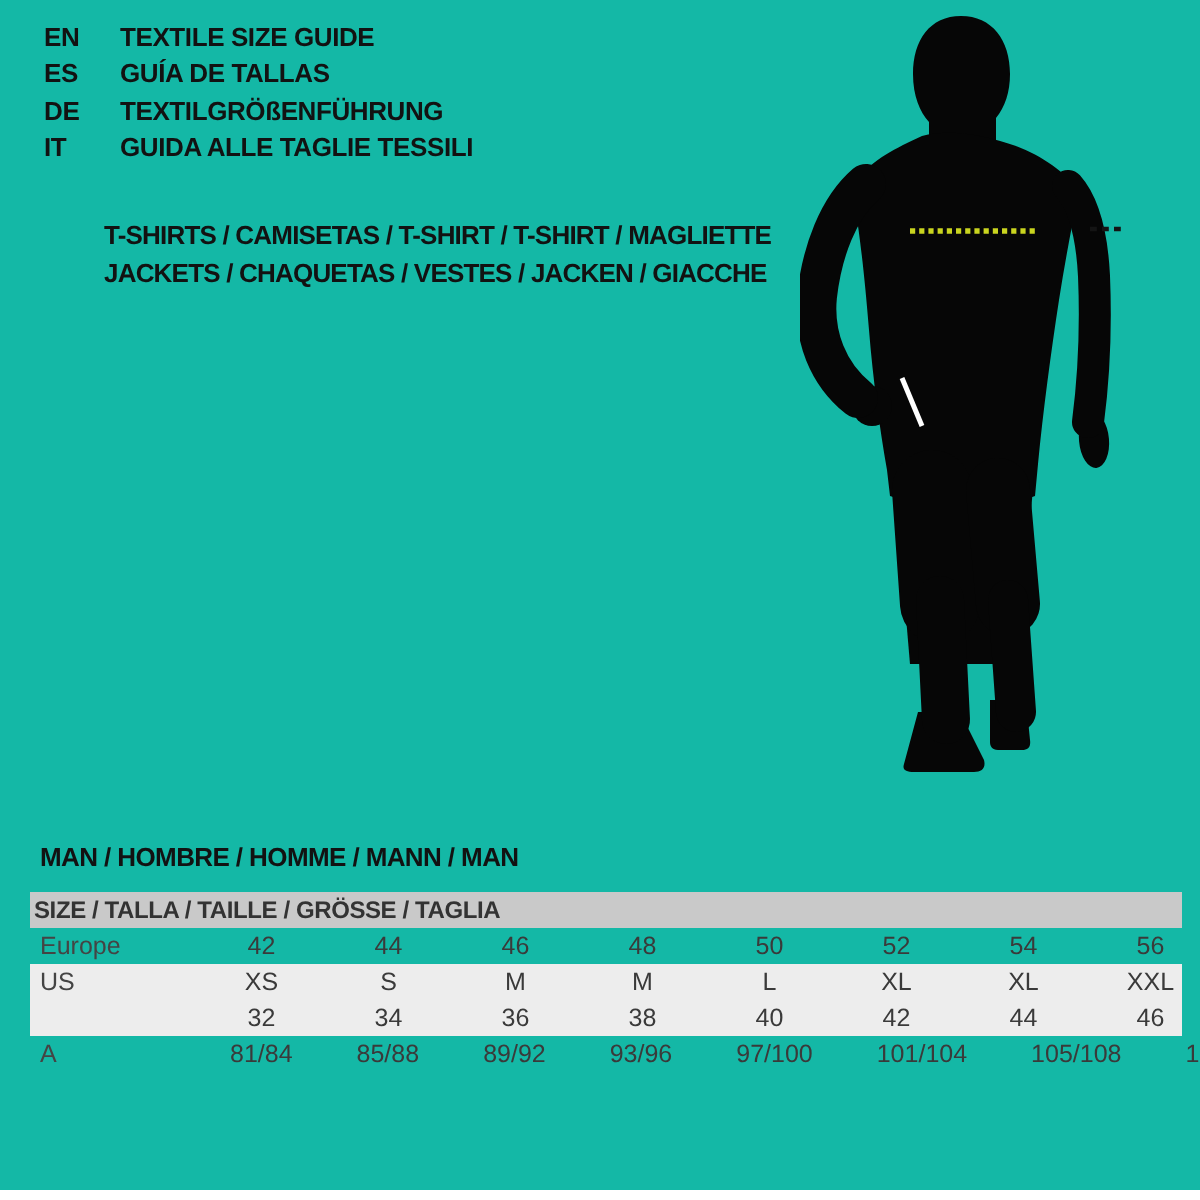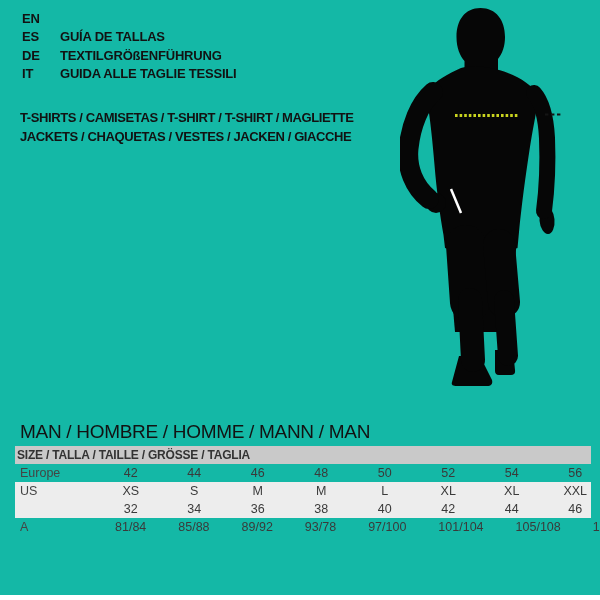--- a/index.html
+++ b/index.html
@@ -9,27 +9,27 @@
   
   .lang-list{position:absolute;left:22px;top:10px;}
   .lang-row{display:flex;line-height:18.4px;font-size:13px;font-weight:bold;
             letter-spacing:-0.2px;color:#121212;}
   .lang-code{width:38px;}
   .lang-label{white-space:nowrap;}
 
   
   .categories{position:absolute;left:20px;top:109px;}
   .cat-line{font-size:13px;font-weight:bold;line-height:18.6px;letter-spacing:-0.4px;
-            white-space:nowrap;color:#121212;}
+            white-space:nowrap;color:#121212;margin-left:32px;}
 
   
   .figure-wrap{position:absolute;left:400px;top:0;width:200px;height:400px;}
 
   
-  .section-title{position:absolute;left:20px;top:421px;font-size:19px;font-weight:normal;
+  .section-title{position:absolute;left:20px;top:421px;font-size:13px;font-weight:bold;
                  letter-spacing:-0.3px;color:#121212;}
 
   
   .size-table{position:absolute;left:15px;top:446px;width:576px;font-size:12.5px;}
   .thead-row{background:#c9c9c9;height:18px;line-height:18px;padding-left:2px;
              font-weight:bold;font-size:12px;letter-spacing:-0.2px;color:#333;}
   .trow{display:grid;grid-template-columns:68px repeat(8,1fr);height:18px;line-height:18px;
         color:#3a3a3a;gap:32px;}
   .trow.shade{background:#ededed;}
   .tlabel{text-align:left;padding-left:5px;color:#444;}
@@ -40,20 +40,21 @@
             letter-spacing:-0.2px;color:#121212;}
 </style>
 </head>
 <body>
 
 <div id="page">
 
   <div class="lang-list">
     <div class="lang-row">
       <span class="lang-code">EN</span>
+      <span class="lang-label">TEXTILE SIZE GUIDE</span>
     </div>
     <div class="lang-row">
       <span class="lang-code">ES</span>
       <span class="lang-label">GUÍA DE TALLAS</span>
     </div>
     <div class="lang-row">
       <span class="lang-code">DE</span>
       <span class="lang-label">TEXTILGRÖßENFÜHRUNG</span>
     </div>
     <div class="lang-row">
@@ -142,21 +143,21 @@
       <span class="tcell">42</span>
       <span class="tcell">44</span>
       <span class="tcell">46</span>
     </div>
 
     <div class="trow">
       <span class="tlabel">A</span>
       <span class="tcell">81/84</span>
       <span class="tcell">85/88</span>
       <span class="tcell">89/92</span>
-      <span class="tcell">93/78</span>
+      <span class="tcell">93/96</span>
       <span class="tcell">97/100</span>
       <span class="tcell">101/104</span>
       <span class="tcell">105/108</span>
       <span class="tcell">109/112</span>
     </div>
   </div>
 
 
 </div>
 

